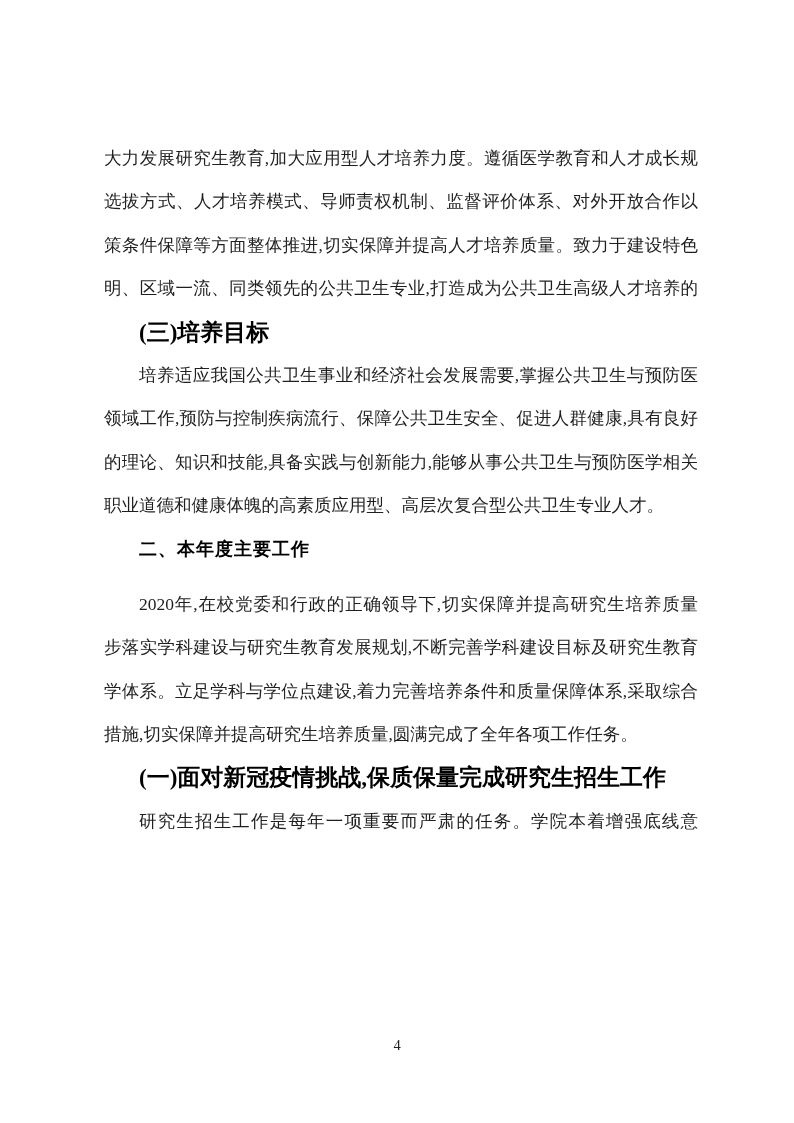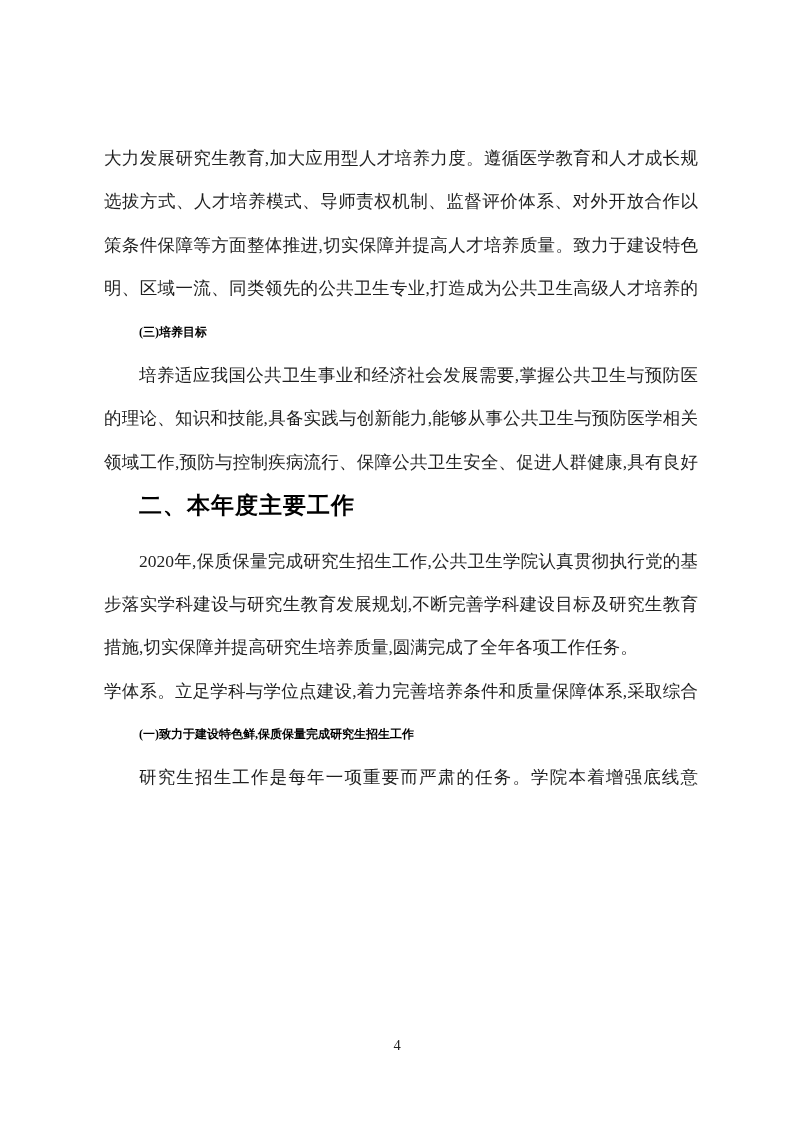--- a/index.html
+++ b/index.html
@@ -35,28 +35,28 @@
   }
   .line.indent {
     text-indent: 35px;
   }
   .heading {
     font-weight: bold;
     color: #000000;
     overflow: hidden;
   }
   .heading.sub {
-    font-size: 12px;
+    font-size: 23px;
     line-height: 43.4px;
     height: 43.4px;
     padding-left: 35px;
     font-family: "Liberation Serif", "DejaVu Serif", serif;
   }
   .heading.main {
-    font-size: 23px;
+    font-size: 18px;
     line-height: 43.4px;
     height: 43.4px;
     padding-left: 35px;
     margin: 0 0 12px 0;
     font-family: "Liberation Sans", "DejaVu Sans", sans-serif;
     letter-spacing: 1px;
   }
   .footer {
     position: absolute;
     left: 0;
@@ -75,30 +75,31 @@
   <div class="content">
 
     <div class="line fill">大力发展研究生教育,加大应用型人才培养力度。遵循医学教育和人才成长规律,</div>
     <div class="line fill">选拔方式、人才培养模式、导师责权机制、监督评价体系、对外开放合作以及政</div>
     <div class="line fill">策条件保障等方面整体推进,切实保障并提高人才培养质量。致力于建设特色鲜</div>
     <div class="line fill">明、区域一流、同类领先的公共卫生专业,打造成为公共卫生高级人才培养的重</div>
 
     <div class="heading sub">(三)培养目标</div>
 
     <div class="line fill indent">培养适应我国公共卫生事业和经济社会发展需要,掌握公共卫生与预防医学</div>
+    <div class="line fill">领域工作,预防与控制疾病流行、保障公共卫生安全、促进人群健康,具有良好</div>
     <div class="line fill">的理论、知识和技能,具备实践与创新能力,能够从事公共卫生与预防医学相关</div>
-    <div class="line fill">领域工作,预防与控制疾病流行、保障公共卫生安全、促进人群健康,具有良好</div>
+    <div class="line">职业道德和健康体魄的高素质应用型、高层次复合型公共卫生专业人才。</div>
 
     <div class="heading main">二、本年度主要工作</div>
 
-    <div class="line fill indent">2020年,保质保量完成研究生招生工作,公共卫生学院认真贯彻执行党的基</div>
+    <div class="line fill indent">2020年,在校党委和行政的正确领导下,切实保障并提高研究生培养质量</div>
     <div class="line fill">步落实学科建设与研究生教育发展规划,不断完善学科建设目标及研究生教育教</div>
+    <div class="line fill">学体系。立足学科与学位点建设,着力完善培养条件和质量保障体系,采取综合</div>
     <div class="line">措施,切实保障并提高研究生培养质量,圆满完成了全年各项工作任务。</div>
-    <div class="line fill">学体系。立足学科与学位点建设,着力完善培养条件和质量保障体系,采取综合</div>
 
-    <div class="heading sub">(一)致力于建设特色鲜,保质保量完成研究生招生工作</div>
+    <div class="heading sub">(一)面对新冠疫情挑战,保质保量完成研究生招生工作</div>
 
     <div class="line fill indent">研究生招生工作是每年一项重要而严肃的任务。学院本着增强底线意识、忧</div>
 
   </div>
 
   <div class="footer">4</div>
 </div>
 
 </body></html>

